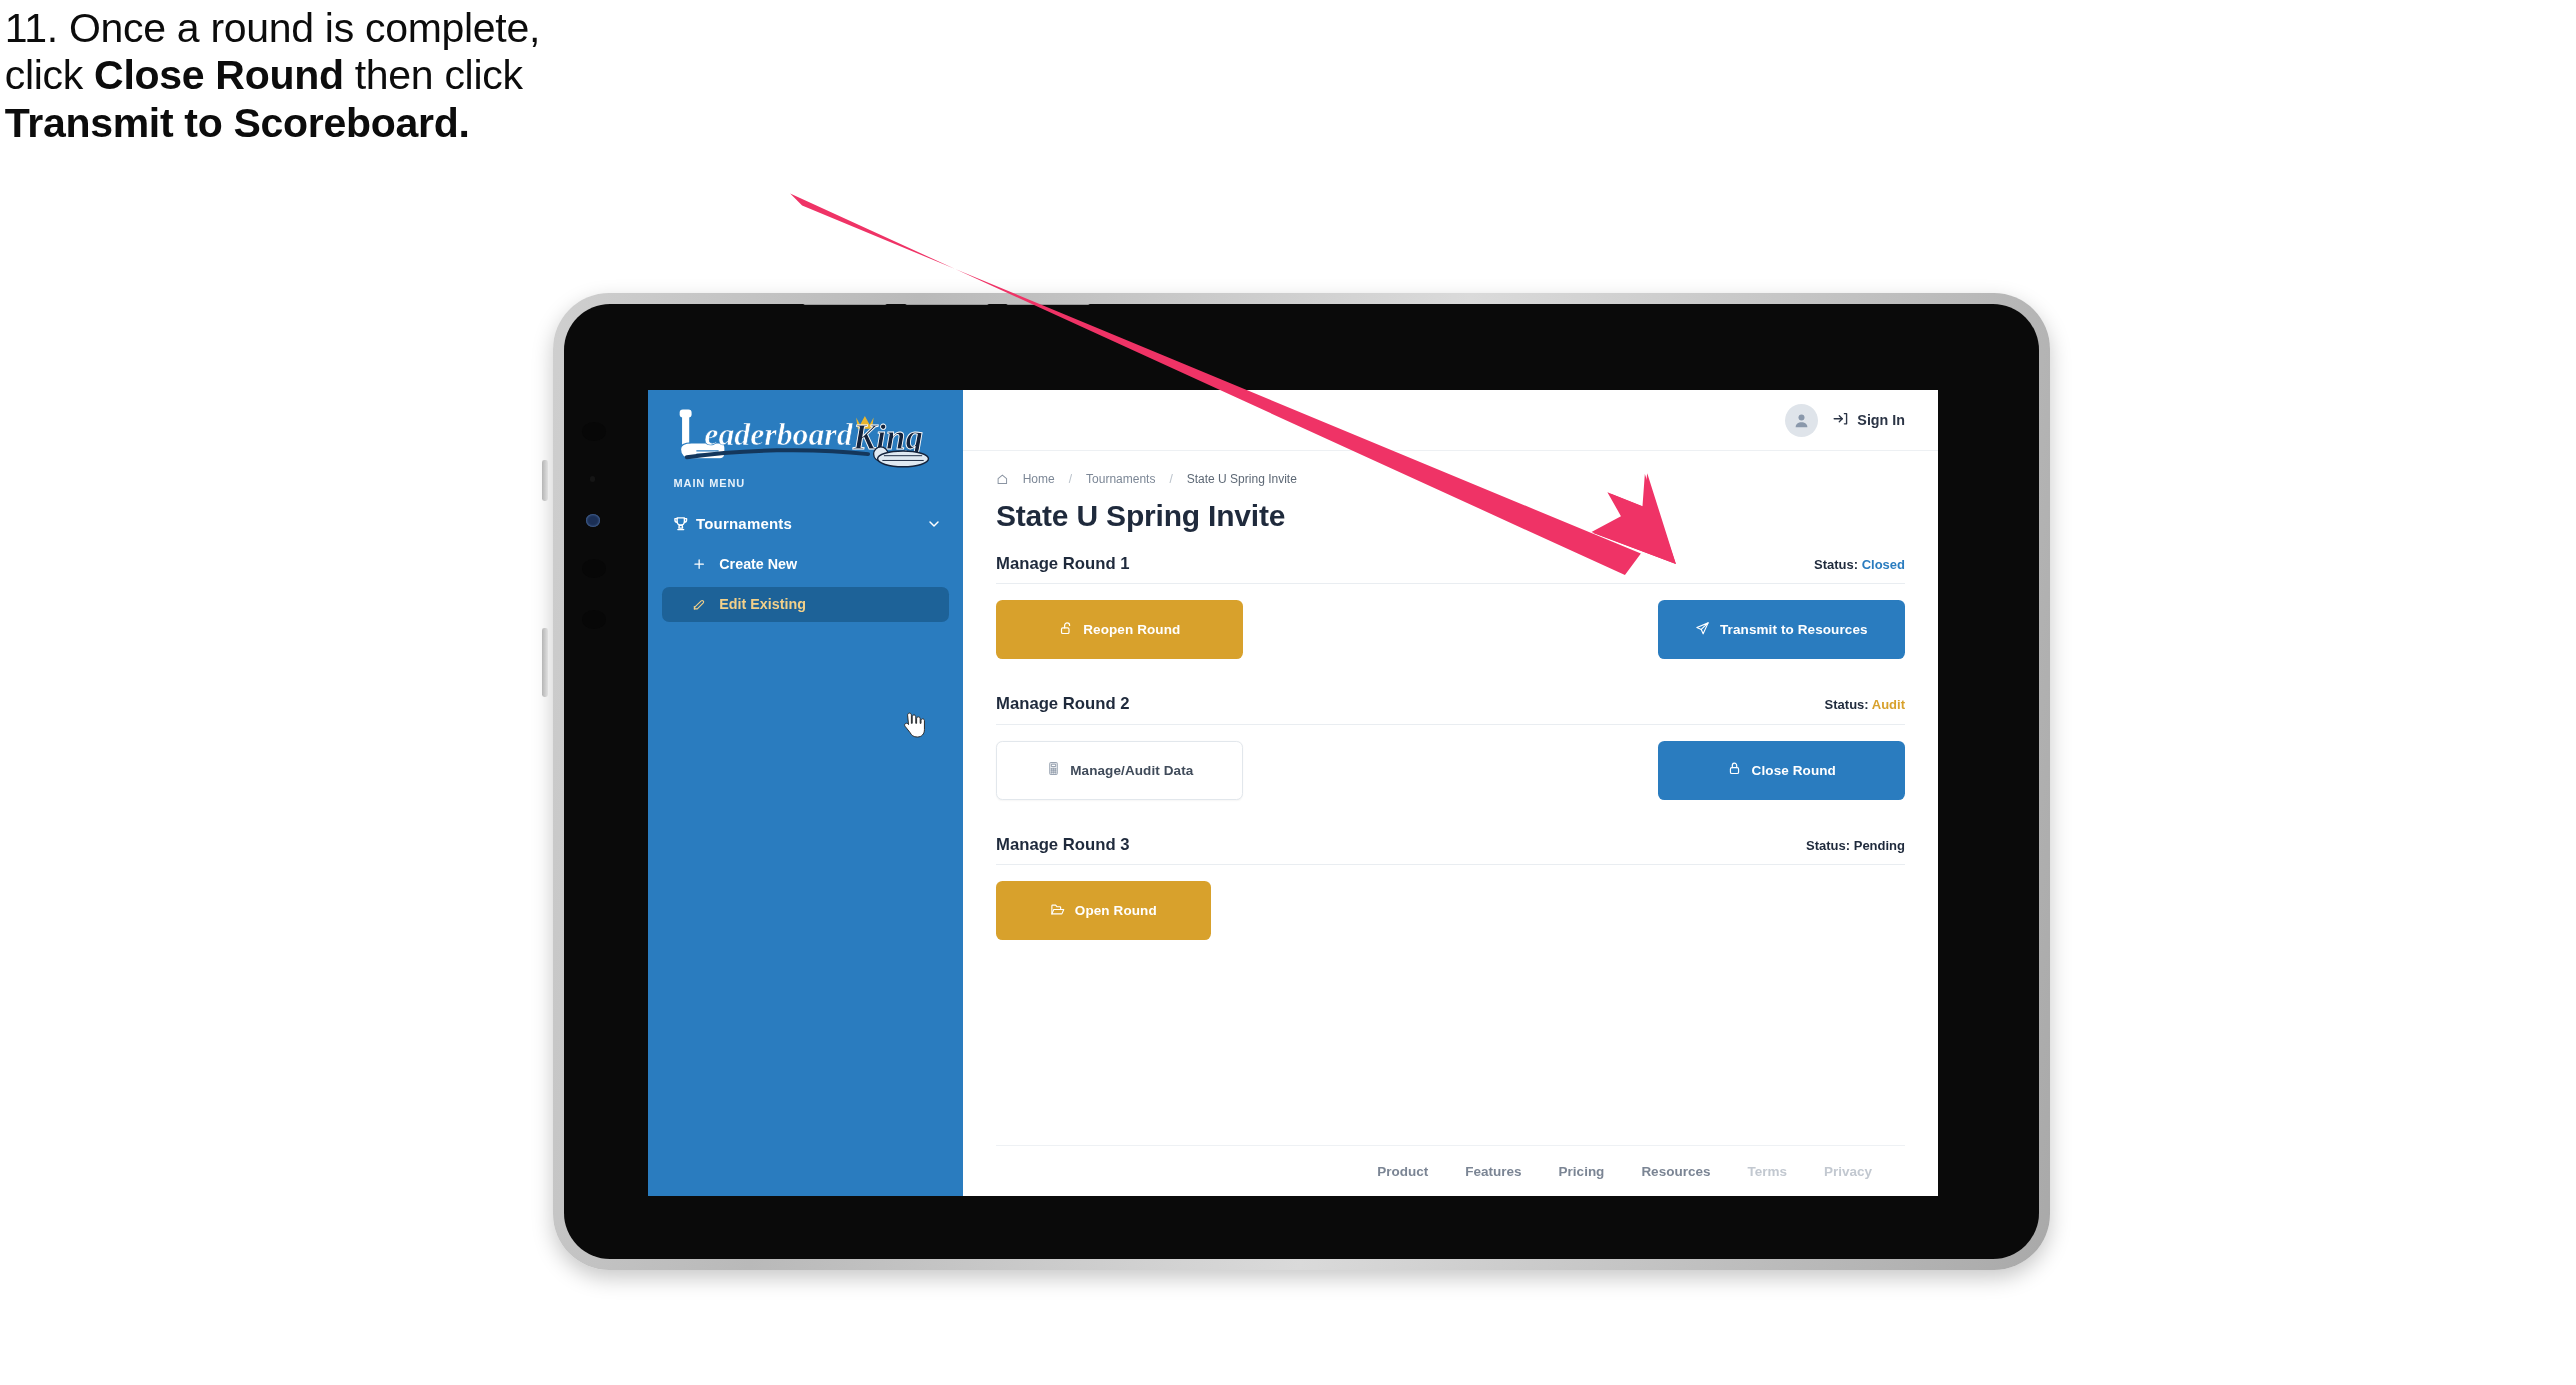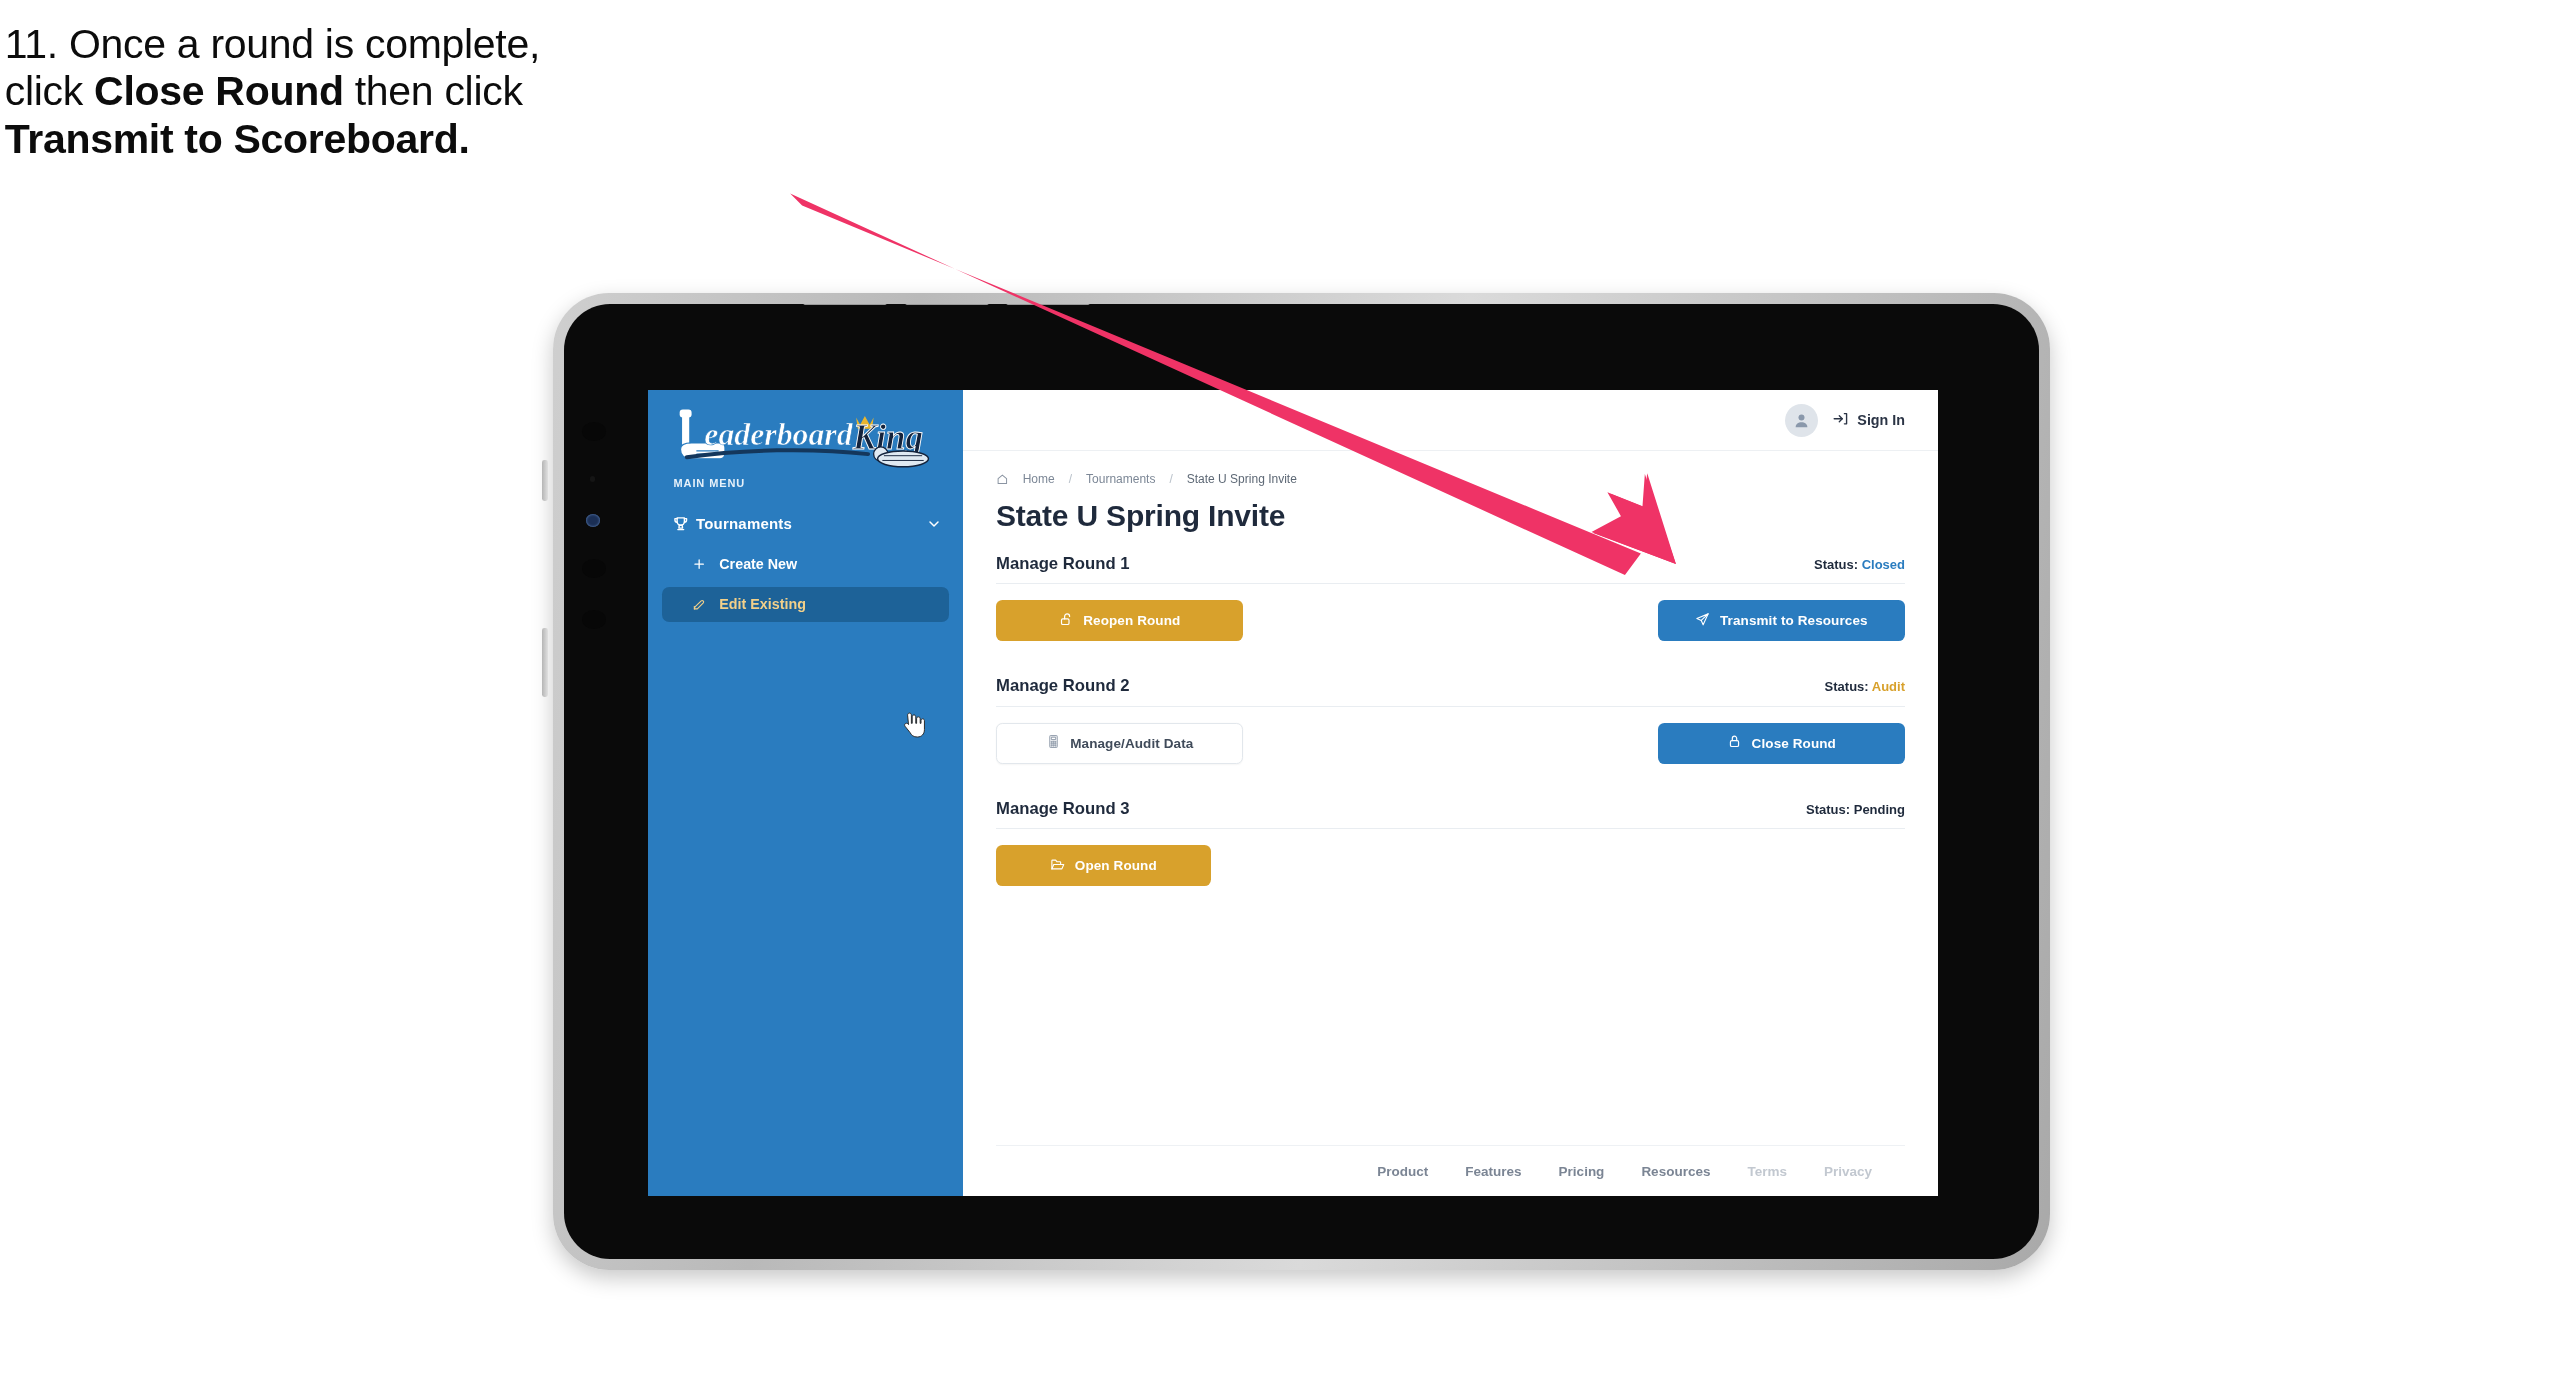--- a/index.html
+++ b/index.html
@@ -7,21 +7,21 @@
   html, body {
     width: 2576px; height: 1386px;
     background: #ffffff;
     font-family: "Liberation Sans", sans-serif;
     overflow: hidden;
   }
   .page { position: relative; width: 2576px; height: 1386px; background:#fff; }
 
   
   .caption {
-    position: absolute; left: 4.8px; top: 24px; width: 844px;
+    position: absolute; left: 4.8px; top: 8px; width: 844px;
     font-family: "Liberation Sans", sans-serif;
     font-size: 41px; line-height: 1.02;
     color: #0c0c0c; letter-spacing: -0.3px;
   }
   .caption .ln { display:block; white-space: nowrap; margin-bottom: 5.6px; }
   .caption b { font-weight: 700; }
 
   
   .arrow-svg { position:absolute; left:0; top:0; width:2576px; height:1386px; pointer-events:none; }
 
@@ -118,21 +118,21 @@
     display:flex; align-items:baseline; justify-content:space-between;
     padding-bottom: 9.6px; border-bottom:0.8px solid #e9edf1;
   }
   .round-name { font-size: 16.7px; font-weight: 700; color:#1f2a3c; }
   .round-status { font-size: 13px; font-weight:700; color:#1f2a3c; }
   .round-status b { font-weight:700; }
   .round-actions { display:flex; align-items:center; justify-content:space-between; margin-top: 16px; }
 
   .btn {
     display:inline-flex; align-items:center; justify-content:center; gap:9.6px;
-    height: 41px; padding: 12px 24px; border-radius: 6.4px; border:none;
+    height: 59px; padding: 12px 24px; border-radius: 6.4px; border:none;
     font-size:13.5px; font-weight:700; cursor:pointer; letter-spacing:0.1px;
     font-family:"Liberation Sans", sans-serif;
   }
   .btn-gold { background:#d8a12c; color:#ffffff; min-width: 247px; }
   .btn-blue { background:#2a7cbf; color:#ffffff; min-width: 247px; }
   .btn-ghost {
     background:#ffffff; color:#404b5a; border:0.8px solid #e2e7ec; min-width: 247px;
     box-shadow: 0 0.8px 1.6px rgba(0,0,0,0.04);
   }
   .btn svg { flex:none; }

